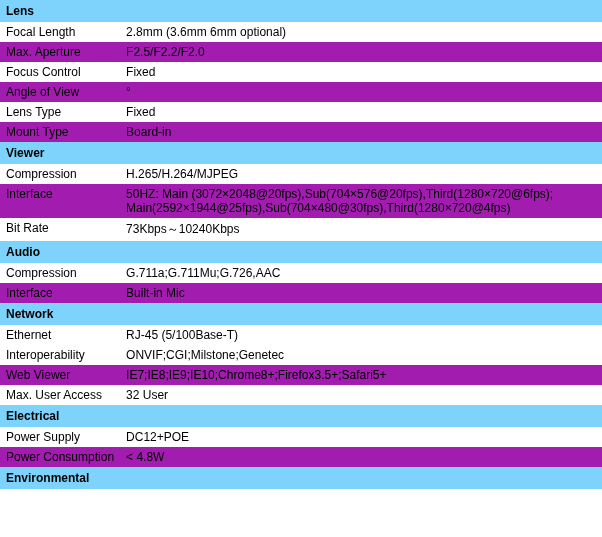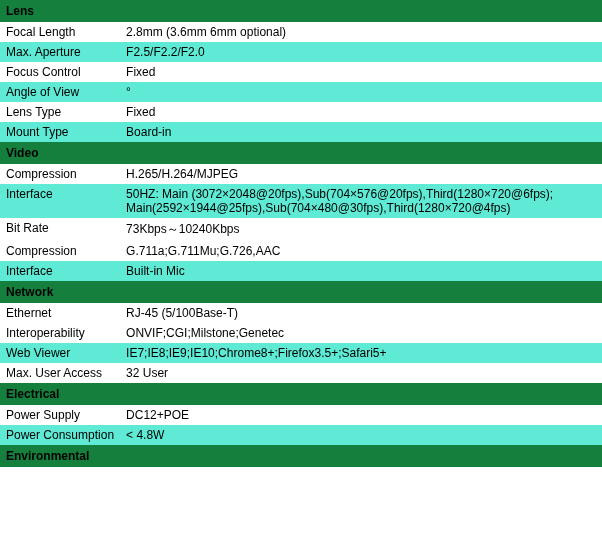--- a/index.html
+++ b/index.html
@@ -19,34 +19,34 @@
       border-collapse: collapse;
     }
     .spec-table td {
       padding: 3px 6px;
       vertical-align: top;
       border: none;
     }
     .section-header td {
       font-weight: bold;
       font-size: 12px;
-      background: #15803d;
+      background: #7dd3fc;
       padding: 4px 6px;
     }
     .label-col {
       width: 115px;
       color: #000;
       white-space: nowrap;
       margin-left: 36px;
     }
     .value-col {
       color: #000;
     }
     .row-even {
-      background: #5eead4;
+      background: #a21caf;
     }
     .row-odd {
       background: #ffffff;
     }
   </style>
 </head>
 <body>
 
 <table class="spec-table">
   <tbody id="table-body">
@@ -71,33 +71,36 @@
       </tr>
       <tr class="row-odd">
         <td class="label-col">Lens Type</td>
         <td class="value-col">Fixed</td>
       </tr>
       <tr class="row-even">
         <td class="label-col">Mount Type</td>
         <td class="value-col">Board-in</td>
       </tr>
       <tr class="section-header">
-        <td colspan="2">Video</td>
+        <td colspan="2">Viewer</td>
       </tr>
       <tr class="row-odd">
         <td class="label-col">Compression</td>
         <td class="value-col">H.265/H.264/MJPEG</td>
       </tr>
       <tr class="row-even">
         <td class="label-col">Interface</td>
         <td class="value-col">50HZ: Main (3072×2048@20fps),Sub(704×576@20fps),Third(1280×720@6fps); Main(2592×1944@25fps),Sub(704×480@30fps),Third(1280×720@4fps)</td>
       </tr>
       <tr class="row-odd">
         <td class="label-col">Bit Rate</td>
         <td class="value-col">73Kbps～10240Kbps</td>
+      </tr>
+      <tr class="section-header">
+        <td colspan="2">Audio</td>
       </tr>
       <tr class="row-odd">
         <td class="label-col">Compression</td>
         <td class="value-col">G.711a;G.711Mu;G.726,AAC</td>
       </tr>
       <tr class="row-even">
         <td class="label-col">Interface</td>
         <td class="value-col">Built-in Mic</td>
       </tr>
       <tr class="section-header">

